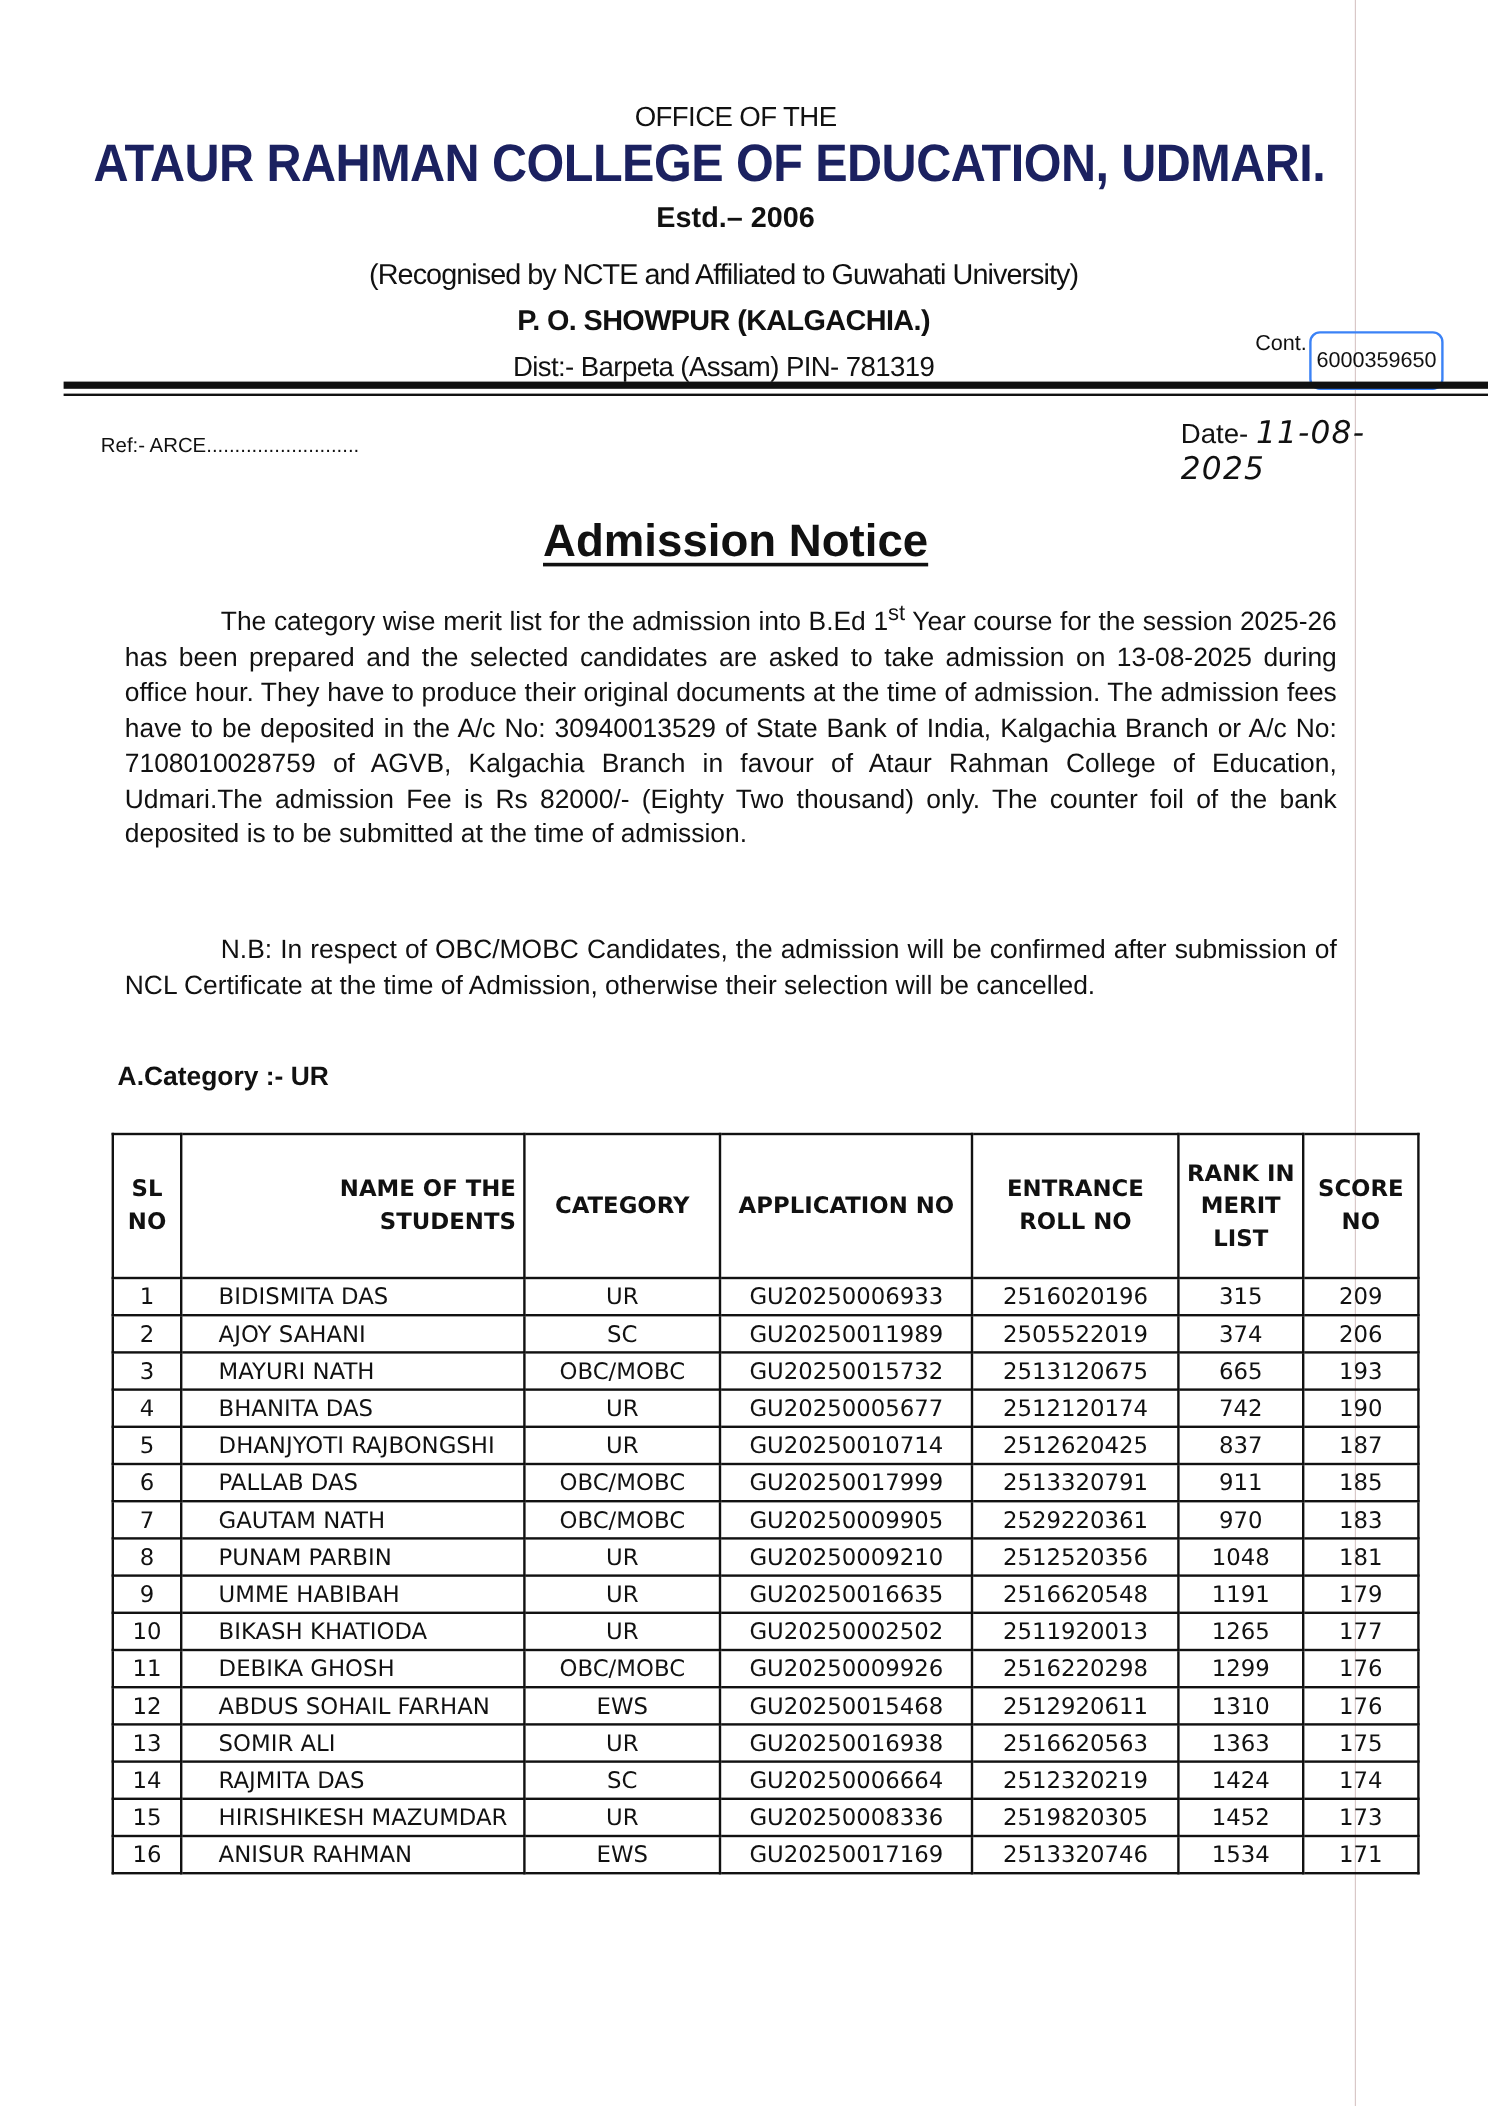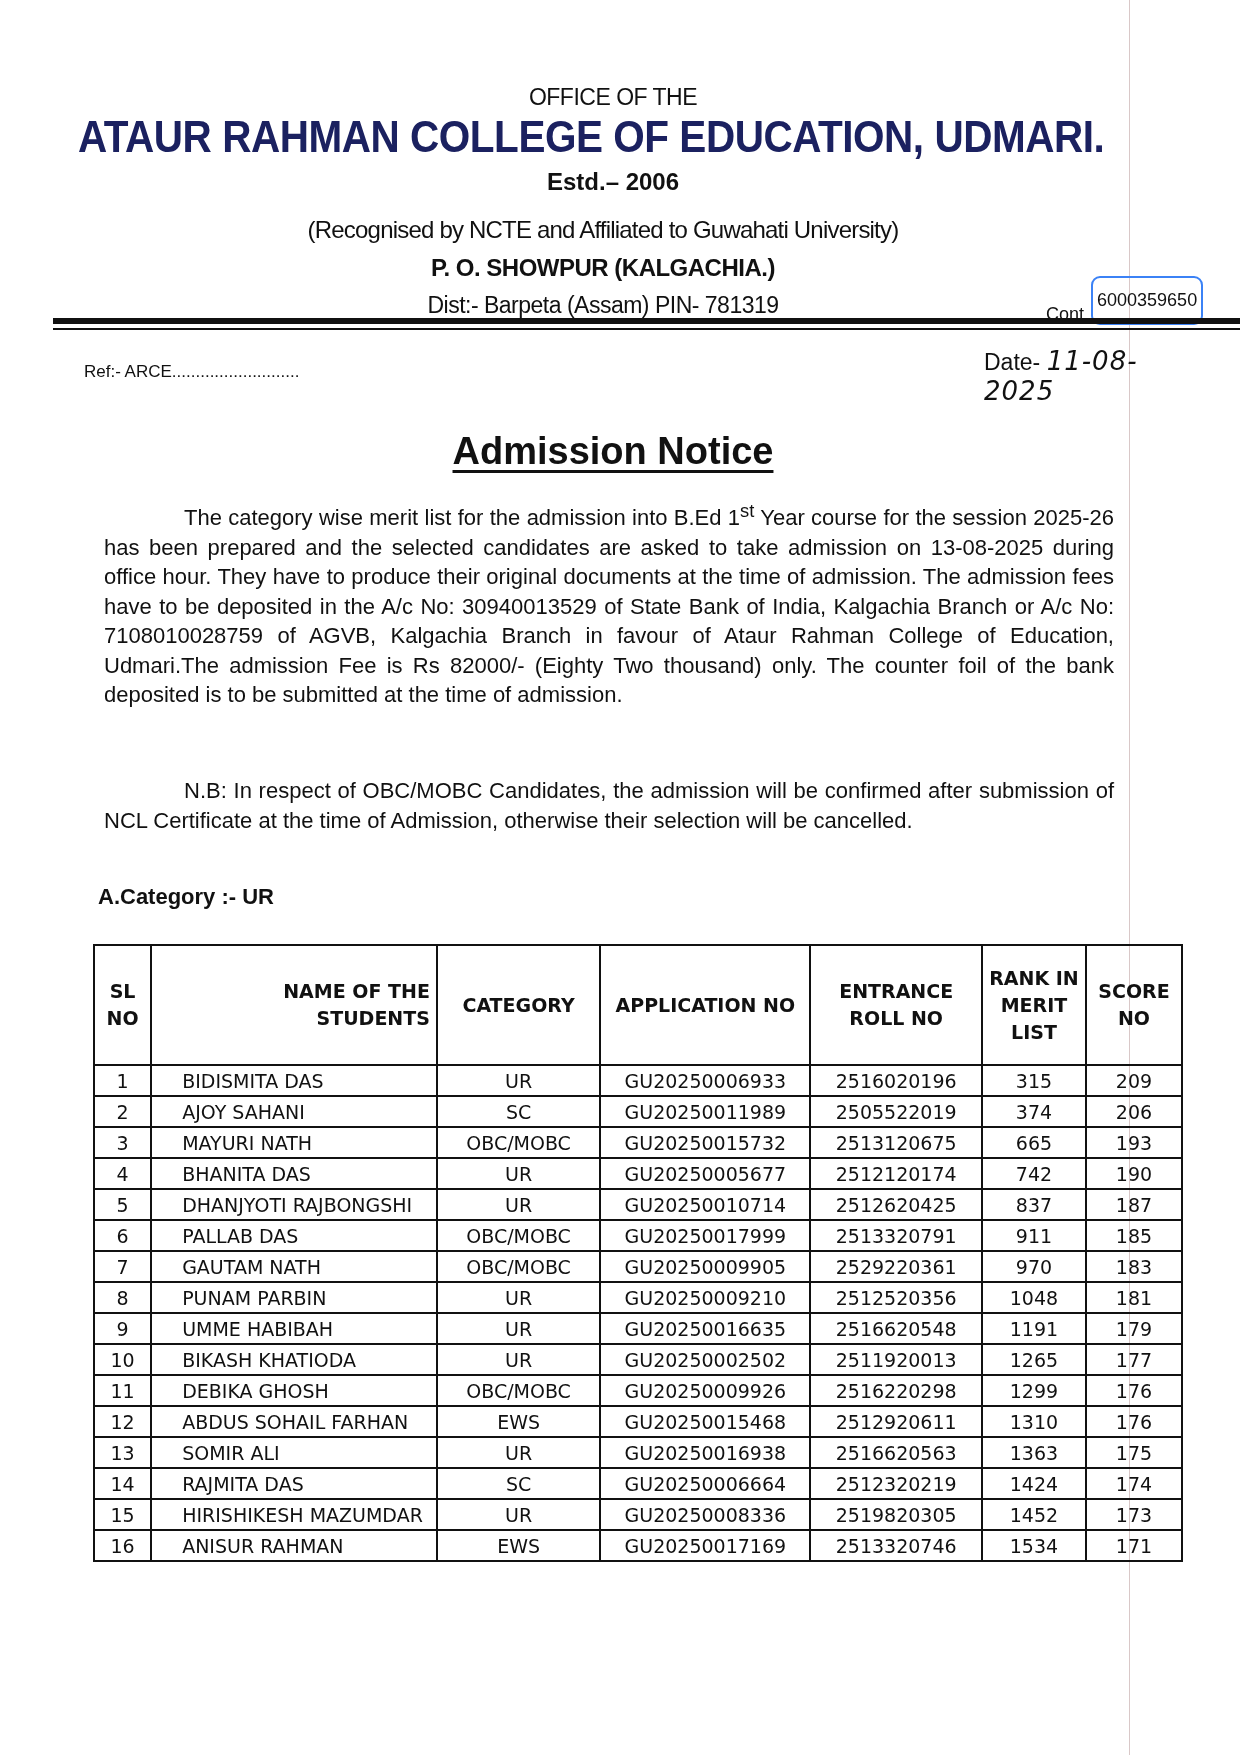--- a/index.html
+++ b/index.html
@@ -8,21 +8,21 @@
     font-family: "Liberation Sans", sans-serif; color: #111;
   }
   .page { position: absolute; left: 12px; top: 0; width: 1116px; height: 1755px; margin-left: 26px; }
   .right-edge { position: absolute; right: 24px; top: 0; width: 1px; height: 1755px; background: #d9c8c8; }
   .office { position: absolute; top: 84px; left: 0; width: 1150px; text-align: center; font-size: 23px; letter-spacing: -0.5px; }
   .college { position: absolute; top: 112px; left: 40px; width: 1130px; font-size: 44px; font-weight: bold; color: #1b2160; letter-spacing: -0.5px; transform: scaleX(0.92); transform-origin: left; white-space: nowrap; }
   .estd { position: absolute; top: 168px; left: 0; width: 1150px; text-align: center; font-size: 24px; font-weight: bold; }
   .recog { position: absolute; top: 216px; left: 0; width: 1130px; text-align: center; font-size: 24px; letter-spacing: -0.8px; }
   .po { position: absolute; top: 254px; left: 0; width: 1130px; text-align: center; font-size: 24px; font-weight: bold; letter-spacing: -0.5px; }
   .dist { position: absolute; top: 292px; left: 0; width: 1130px; text-align: center; font-size: 23px; letter-spacing: -0.5px; }
-  .cont { position: absolute; top: 276px; left: 1008px; font-size: 18px; display: flex; align-items: flex-end; }
+  .cont { position: absolute; top: 276px; left: 1008px; font-size: 18px; display: flex; align-items: flex-start; }
   .cont-box { border: 2px solid #3b82f6; border-radius: 9px; padding: 12px 4px; margin-left: 2px; }
   .rule-thick { position: absolute; top: 318px; left: 15px; width: 1192px; height: 6px; background: #111; }
   .rule-thin { position: absolute; top: 328px; left: 15px; width: 1192px; height: 2px; background: #111; }
   .ref { position: absolute; top: 362px; left: 46px; font-size: 17px; }
   .date { position: absolute; top: 346px; left: 946px; font-size: 23px; }
   .date-hand { font-family: "DejaVu Sans", sans-serif; font-style: italic; font-size: 26px; letter-spacing: 1px; }
   .notice-title { position: absolute; top: 430px; left: 0; width: 1150px; text-align: center; font-size: 38px; font-weight: bold; text-decoration: underline; text-underline-offset: 6px; }
   .para { position: absolute; left: 66px; width: 1010px; font-size: 22px; line-height: 29.5px; text-align: justify; }
   .para1 { top: 496px; text-indent: 80px; }
   .para2 { top: 776px; text-indent: 80px; }

